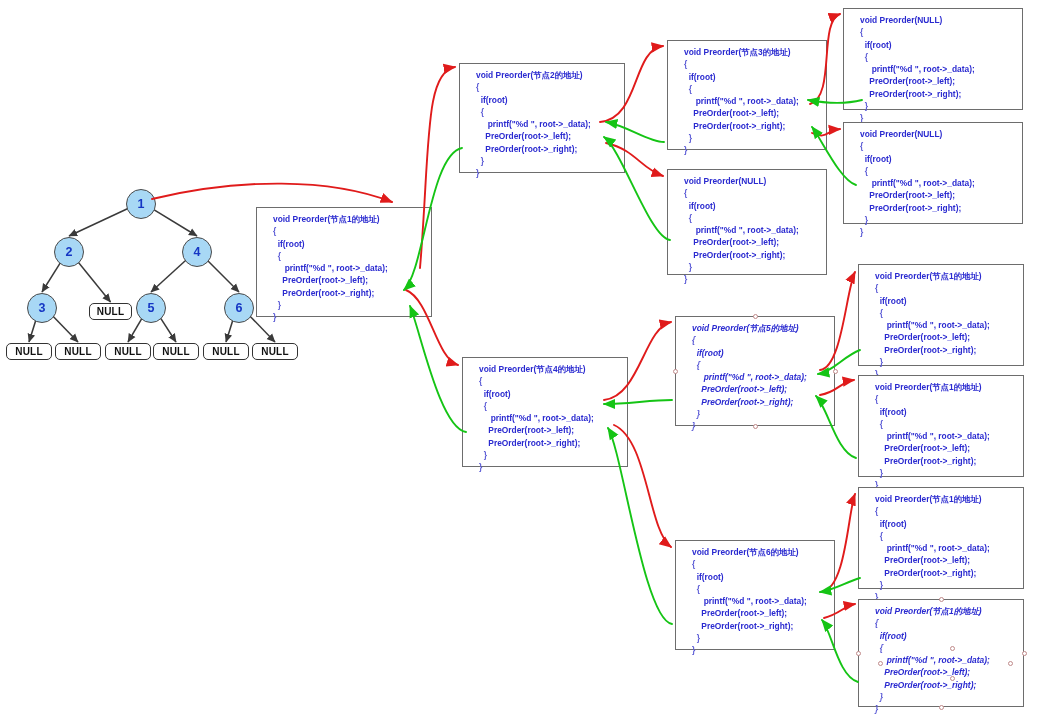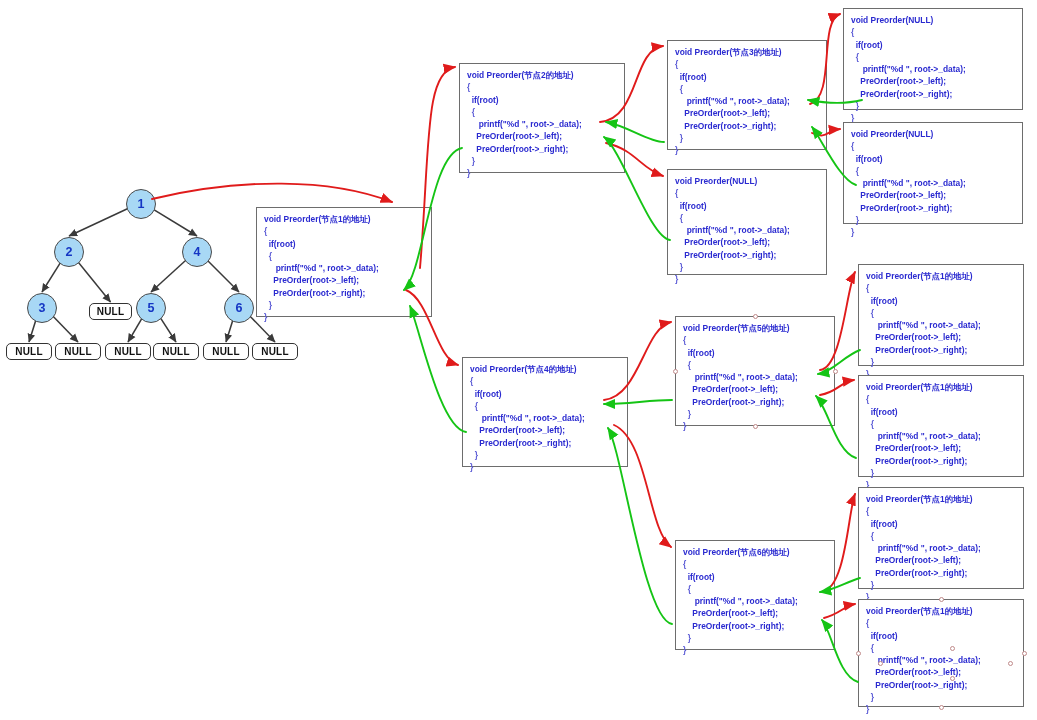--- a/index.html
+++ b/index.html
@@ -15,27 +15,27 @@
          display:flex;align-items:center;justify-content:center;
          font-size:12.5px;font-weight:bold;color:#1536c4;z-index:3;
          box-sizing:border-box;}
   .tnull{position:absolute;height:17px;border-radius:5px;background:#ffffff;
          border:1.6px solid #333333;display:flex;align-items:center;
          justify-content:center;font-size:10px;font-weight:bold;color:#111;
          z-index:3;box-sizing:border-box;letter-spacing:.2px;}
 
   
   .cbox{position:absolute;background:#ffffff;border:1.4px solid #6d6d6d;
-        box-sizing:border-box;z-index:4;padding:5px 7px 4px 7px;
+        box-sizing:border-box;z-index:4;padding:5px 7px 4px 16px;
         font-size:8.4px;line-height:1.46;color:#2a2ad0;font-weight:bold;
         white-space:pre;box-shadow:0 0 0 0 rgba(0,0,0,0);}
   .cbox .ln{display:block;}
   .cbox .sig{color:#2a2ad0;}
   .cbox .brace{color:#5b5bd6;font-weight:bold;}
-  .cbox.selected{border-color:#6d6d6d;}
+  .cbox.selected{border-color:#6d6d6d;font-style:italic;}
   .handle{position:absolute;width:5px;height:5px;border-radius:50%;
           background:#ffffff;border:1px solid #c08a8a;z-index:9;
           box-sizing:border-box;}
   .in-handle{position:absolute;width:5px;height:5px;border-radius:50%;
           background:#ffffff;border:1px solid #c08a8a;z-index:9;
           box-sizing:border-box;}
 </style>
 </head>
 <body>
 

